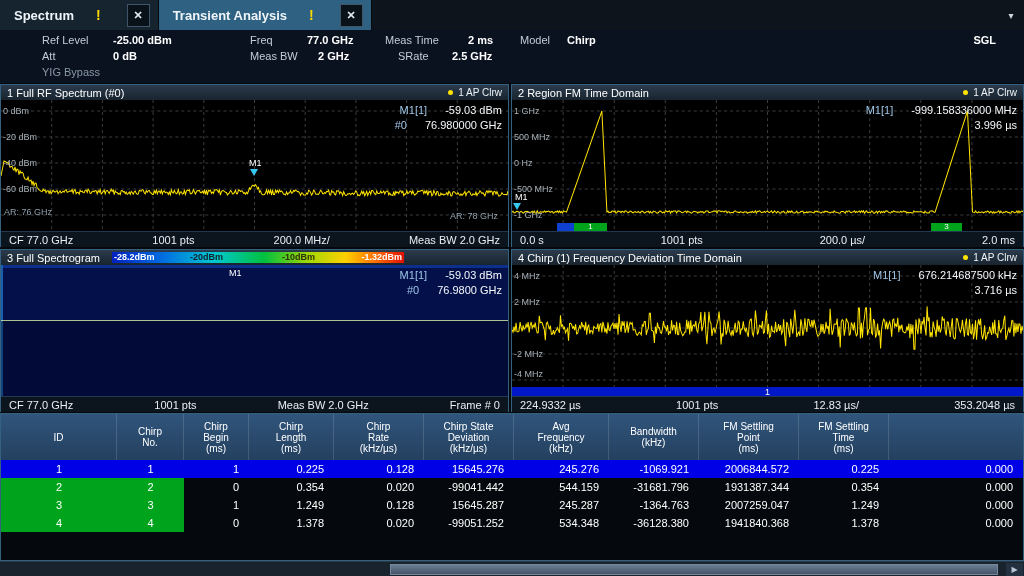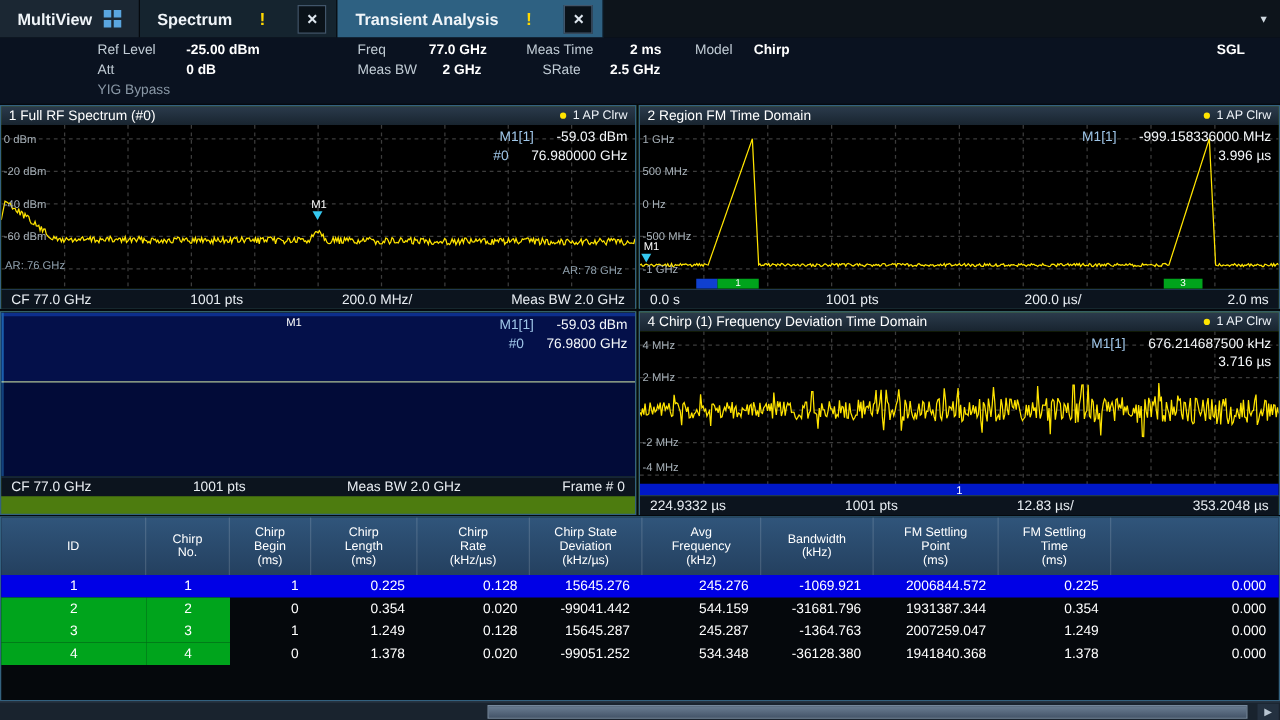--- a/index.html
+++ b/index.html
@@ -16,27 +16,27 @@
        color:#f0f5f9;border-right:1px solid #05090e;}
   .tab.spectrum{background:#15242f;}
   .tab.active{background:#2e6182;}
   .warn{color:#ffd800;font-weight:bold;font-size:14px;line-height:1;}
   .close-btn{width:21px;height:21px;background:#0a1219;border:1px solid #41556a;color:#dfe8f0;
              display:flex;align-items:center;justify-content:center;font-size:11px;margin-left:4px;cursor:default;}
   .menu-arrow{margin-left:auto;align-self:center;width:26px;text-align:center;color:#cfd8e0;font-size:10px;}
 
   
   .settings{position:absolute;left:0;top:30px;width:1024px;height:53px;background:#0a1220;font-size:11px;}
-  .settings span{position:absolute;white-space:nowrap;margin-left:36px;}
+  .settings span{position:absolute;white-space:nowrap;}
   .lab{color:#c2cdd6;}
   .val{color:#ffffff;font-weight:bold;}
   .dim{color:#8a98a6;}
 
   
-  .panel{position:absolute;border:1px solid #33617f;box-sizing:border-box;background:#4d7c0f;}
+  .panel{position:absolute;border:1px solid #33617f;box-sizing:border-box;background:#e5e5e5;}
   .ptitle{height:15px;background:linear-gradient(180deg,#2b3b4c,#18242f);display:flex;align-items:center;
           padding:0 6px;font-size:11px;color:#fff;gap:6px;}
   .ptext{flex:0 0 auto;}
   .tinfo{margin-left:auto;display:flex;align-items:center;gap:5px;font-size:10px;color:#eef3f8;}
   .dot{width:5px;height:5px;border-radius:50%;background:#ffe400;display:inline-block;}
   .chart{position:relative;height:131px;background:#000;overflow:hidden;}
   .chart svg{position:absolute;left:0;top:0;width:100%;height:100%;}
   .gl{stroke:#3c3c3c;stroke-width:1;stroke-dasharray:3 3;}
   .trace{fill:none;stroke:#ffe400;stroke-width:1;}
   .pfooter{height:15px;background:#0c141e;border-top:1px solid #203850;display:flex;align-items:center;
@@ -87,29 +87,20 @@
           background:linear-gradient(180deg,#6a7d92,#45556a);border:1px solid #76889c;box-sizing:border-box;}
   .hbtn{position:absolute;right:1px;top:1px;width:17px;height:13px;background:#243140;color:#b9c6d2;
         display:flex;align-items:center;justify-content:center;font-size:8px;}
 </style>
 </head>
 <body>
 
 <div class="screen">
 
   <div class="tabbar">
-    <div class="multiview">
-      <span>MultiView</span>
-      <span class="mv-icon">
-          <i></i>
-          <i></i>
-          <i></i>
-          <i></i>
-        </span>
-    </div>
     <div class="tab spectrum">
       <span>Spectrum</span>
       <span class="warn">!</span>
       <span class="close-btn">✕</span>
     </div>
     <div class="tab active">
       <span>Transient Analysis</span>
       <span class="warn">!</span>
       <span class="close-btn">✕</span>
     </div>
@@ -238,20 +229,29 @@
     </div>
     <div class="pfooter">
       <span>0.0 s</span>
       <span>1001 pts</span>
       <span>200.0 µs/</span>
       <span>2.0 ms</span>
     </div>
   </div>
 
   <div class="panel" style="left:0;top:249px;width:509px;height:163px">
+    <div class="ptitle">
+      <span class="ptext">3 Full Spectrogram</span>
+      <div class="scalebar">
+        <span style="left:2px;color:#fff">-28.2dBm</span>
+        <span style="left:78px;color:#10202a">-20dBm</span>
+        <span style="left:170px;color:#30300a">-10dBm</span>
+        <span style="right:2px;color:#fff">-1.32dBm</span>
+      </div>
+    </div>
     <div class="chart">
       <div class="sgram">
         <div class="sg-top"></div>
         <div class="sg-left"></div>
         <div class="sg-lower"></div>
         <div class="sg-line"></div>
       </div>
       <span class="mklabel" style="left:228px;top:3px">M1</span>
       <div class="mreadout">
         <div class="mline">

